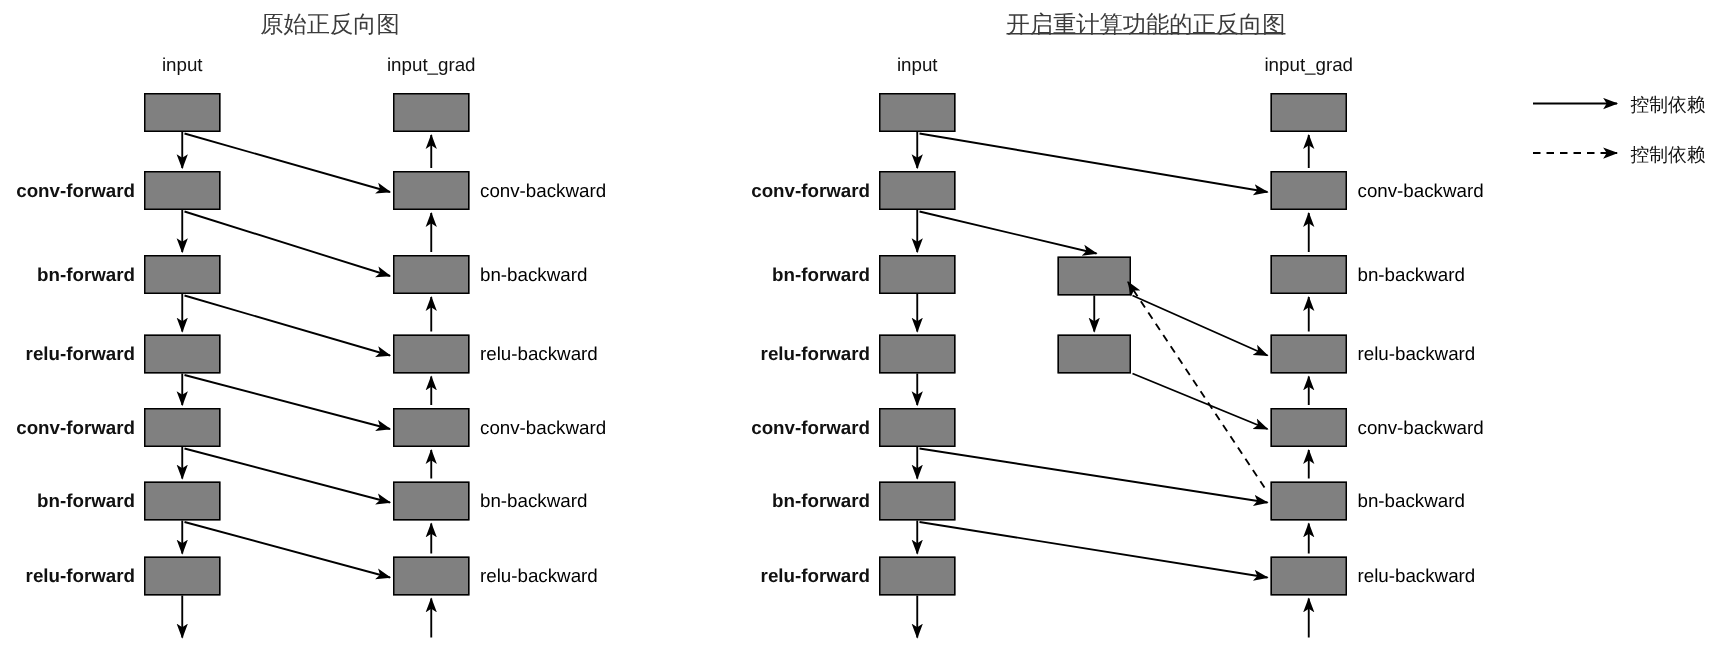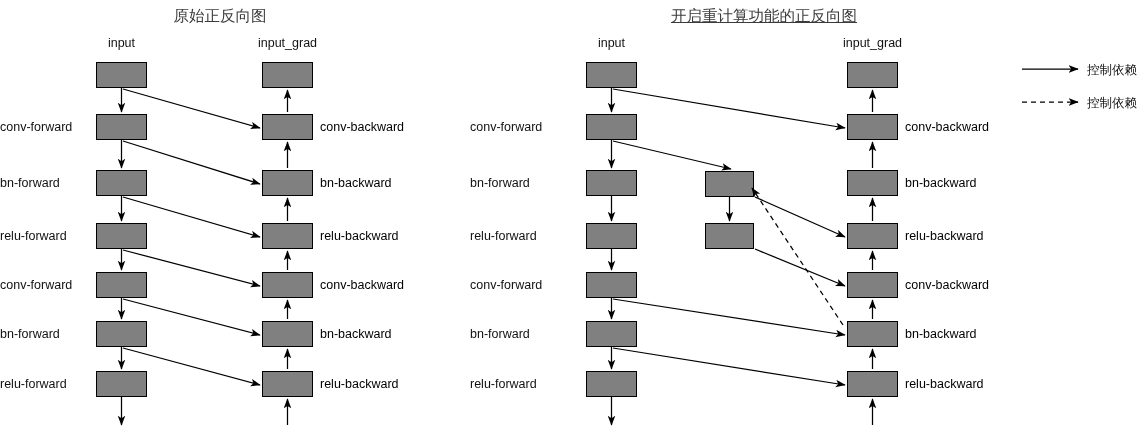--- a/index.html
+++ b/index.html
@@ -5,21 +5,21 @@
   html,body{margin:0;padding:0;background:#ffffff;}
   body{width:1147px;height:439px;position:relative;overflow:hidden;
        font-family:"Liberation Sans","DejaVu Sans",sans-serif;color:#000;}
   .stage{position:absolute;left:0;top:0;width:1147px;height:439px;}
   svg.wires{position:absolute;left:0;top:0;width:1147px;height:439px;pointer-events:none;}
   .node{position:absolute;width:51px;height:26px;background:#808080;
         border:1.3px solid #000;box-sizing:border-box;}
   .title{position:absolute;text-align:center;font-size:15.5px;color:#3b3b3b;
          font-family:"Liberation Serif","DejaVu Serif",serif;white-space:nowrap;}
   .colhead{position:absolute;font-size:12.5px;color:#111;white-space:nowrap;text-align:center;}
-  .lbl-l{position:absolute;font-size:12.5px;color:#111;white-space:nowrap;}
+  .lbl-l{position:absolute;font-size:12.5px;color:#111;white-space:nowrap;text-align:right;font-weight:bold;}
   .lbl-r{position:absolute;font-size:12.5px;color:#000000;white-space:nowrap;text-align:left;}
   .legend-txt{position:absolute;font-size:12.5px;color:#111;white-space:nowrap;
               font-family:"DejaVu Sans",sans-serif;}
 </style>
 </head>
 <body>
 
 <div class="stage">
 
   <div class="title" style="left:60px;top:6px;width:320px;">原始正反向图</div>

